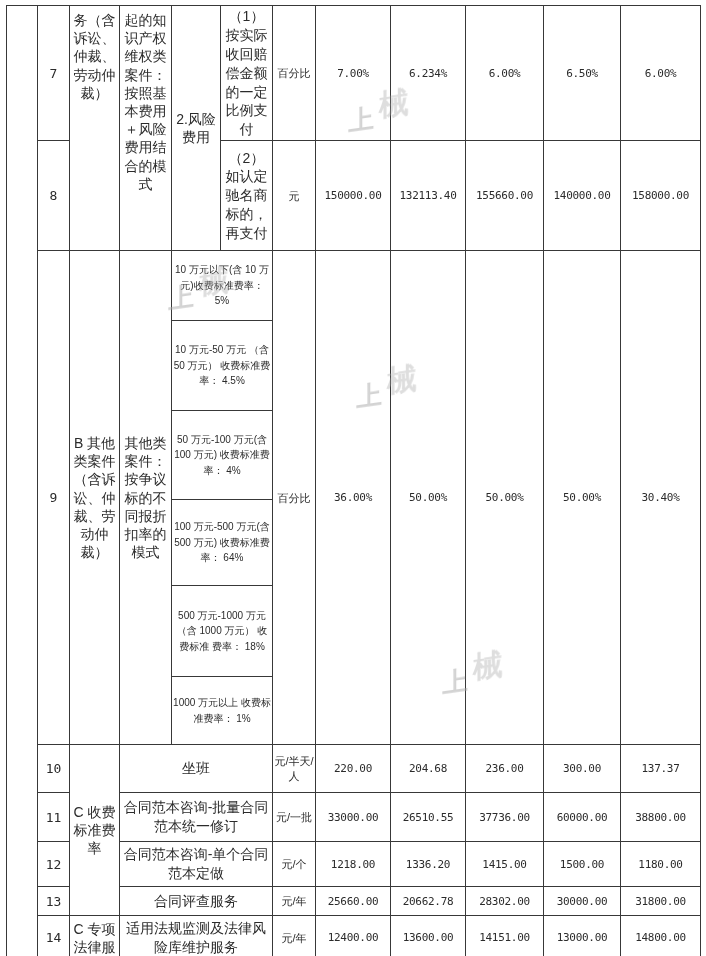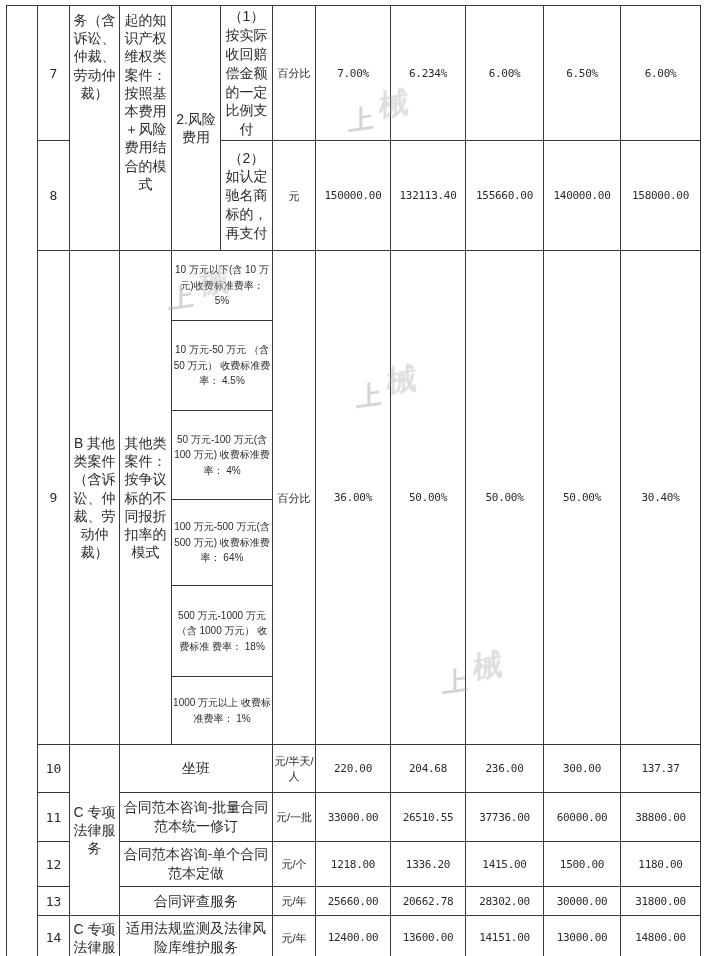--- a/index.html
+++ b/index.html
@@ -107,21 +107,21 @@
     </tr>
     <tr style="height:91px">
       <td class="tier" colspan="2">500 万元-1000 万元 （含 1000 万元） 收费标准 费率： 18%</td>
     </tr>
     <tr style="height:68px">
       <td class="tier" colspan="2">1000 万元以上 收费标准费率： 1%</td>
     </tr>
 
     <tr style="height:48px">
       <td class="numcell">10</td>
-      <td class="cjk" rowspan="4">C 专项法律服务</td>
+      <td class="cjk" rowspan="4">C 收费标准费率</td>
       <td class="desc" colspan="3">坐班</td>
       <td class="unit">元/半天/人</td>
       <td class="val">220.00</td>
       <td class="val">204.68</td>
       <td class="val">236.00</td>
       <td class="val">300.00</td>
       <td class="val">137.37</td>
     </tr>
 
     <tr style="height:49px">

